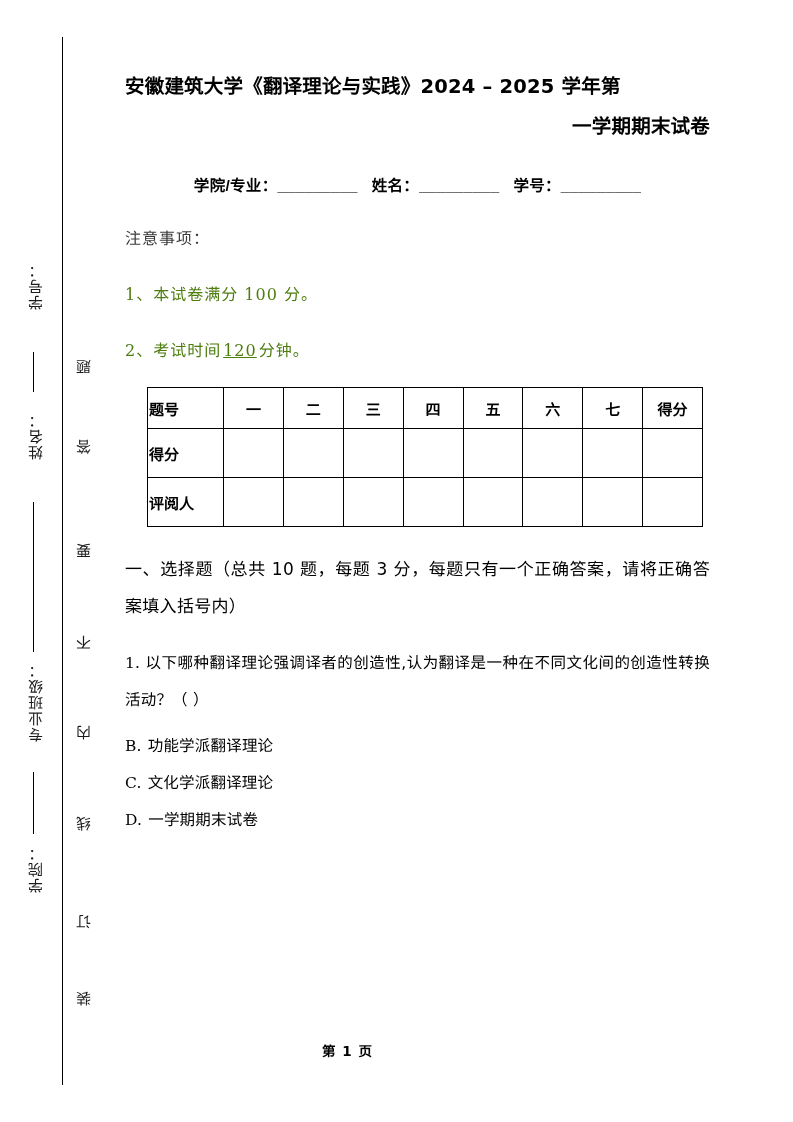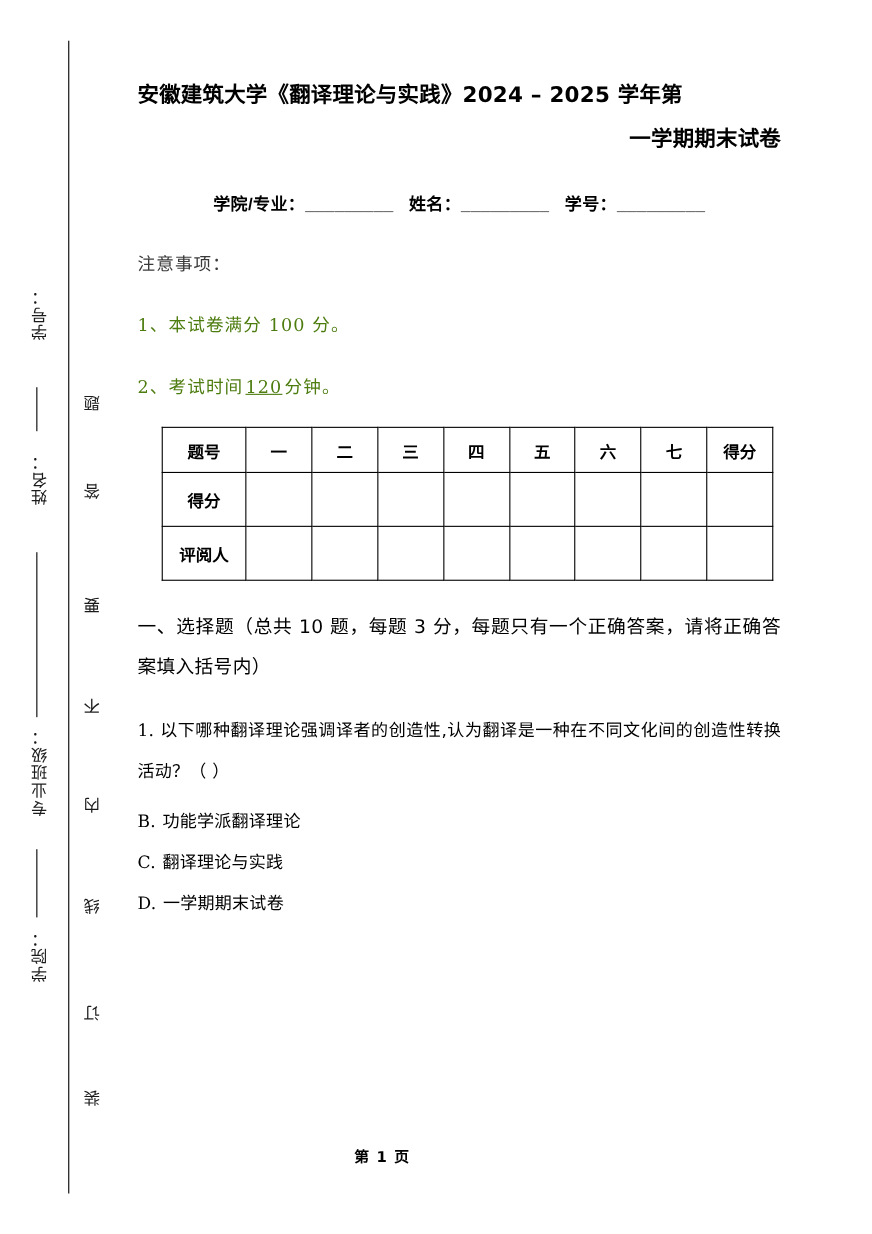--- a/index.html
+++ b/index.html
@@ -135,21 +135,21 @@
     border: 1.3px solid #000;
     height: 38px;
     text-align: center;
     vertical-align: middle;
     font-family: "DejaVu Sans", "Liberation Sans", sans-serif;
     font-weight: bold;
     font-size: 15px;
   }
   table.score-table td.rowhead {
     width: 73px;
-    text-align: center;
+    text-align: left;
   }
   table.score-table tr.body-row td { height: 46px; }
 
   
   .section-title {
     margin: 0;
     padding-top: 24px;
     font-family: "DejaVu Sans", "Liberation Sans", sans-serif;
     font-size: 17px;
     line-height: 37px;
@@ -286,21 +286,21 @@
 
     <p class="question">
       <span class="qnum">1.</span>
       <span>以下哪种翻译理论强调译者的创造性,认为翻译是一种在不同文化间的创造性转换活动？（  ）</span>
     </p>
 
     <p class="option">
       <span class="olabel">B.</span><span>功能学派翻译理论</span>
     </p>
     <p class="option">
-      <span class="olabel">C.</span><span>翻译理论与实践</span>
+      <span class="olabel">C.</span><span>文化学派翻译理论</span>
     </p>
     <p class="option">
       <span class="olabel">D.</span><span>一学期期末试卷</span>
     </p>
 
   </div>
 
   <div class="footer">第 1 页</div>
 
 </div>

